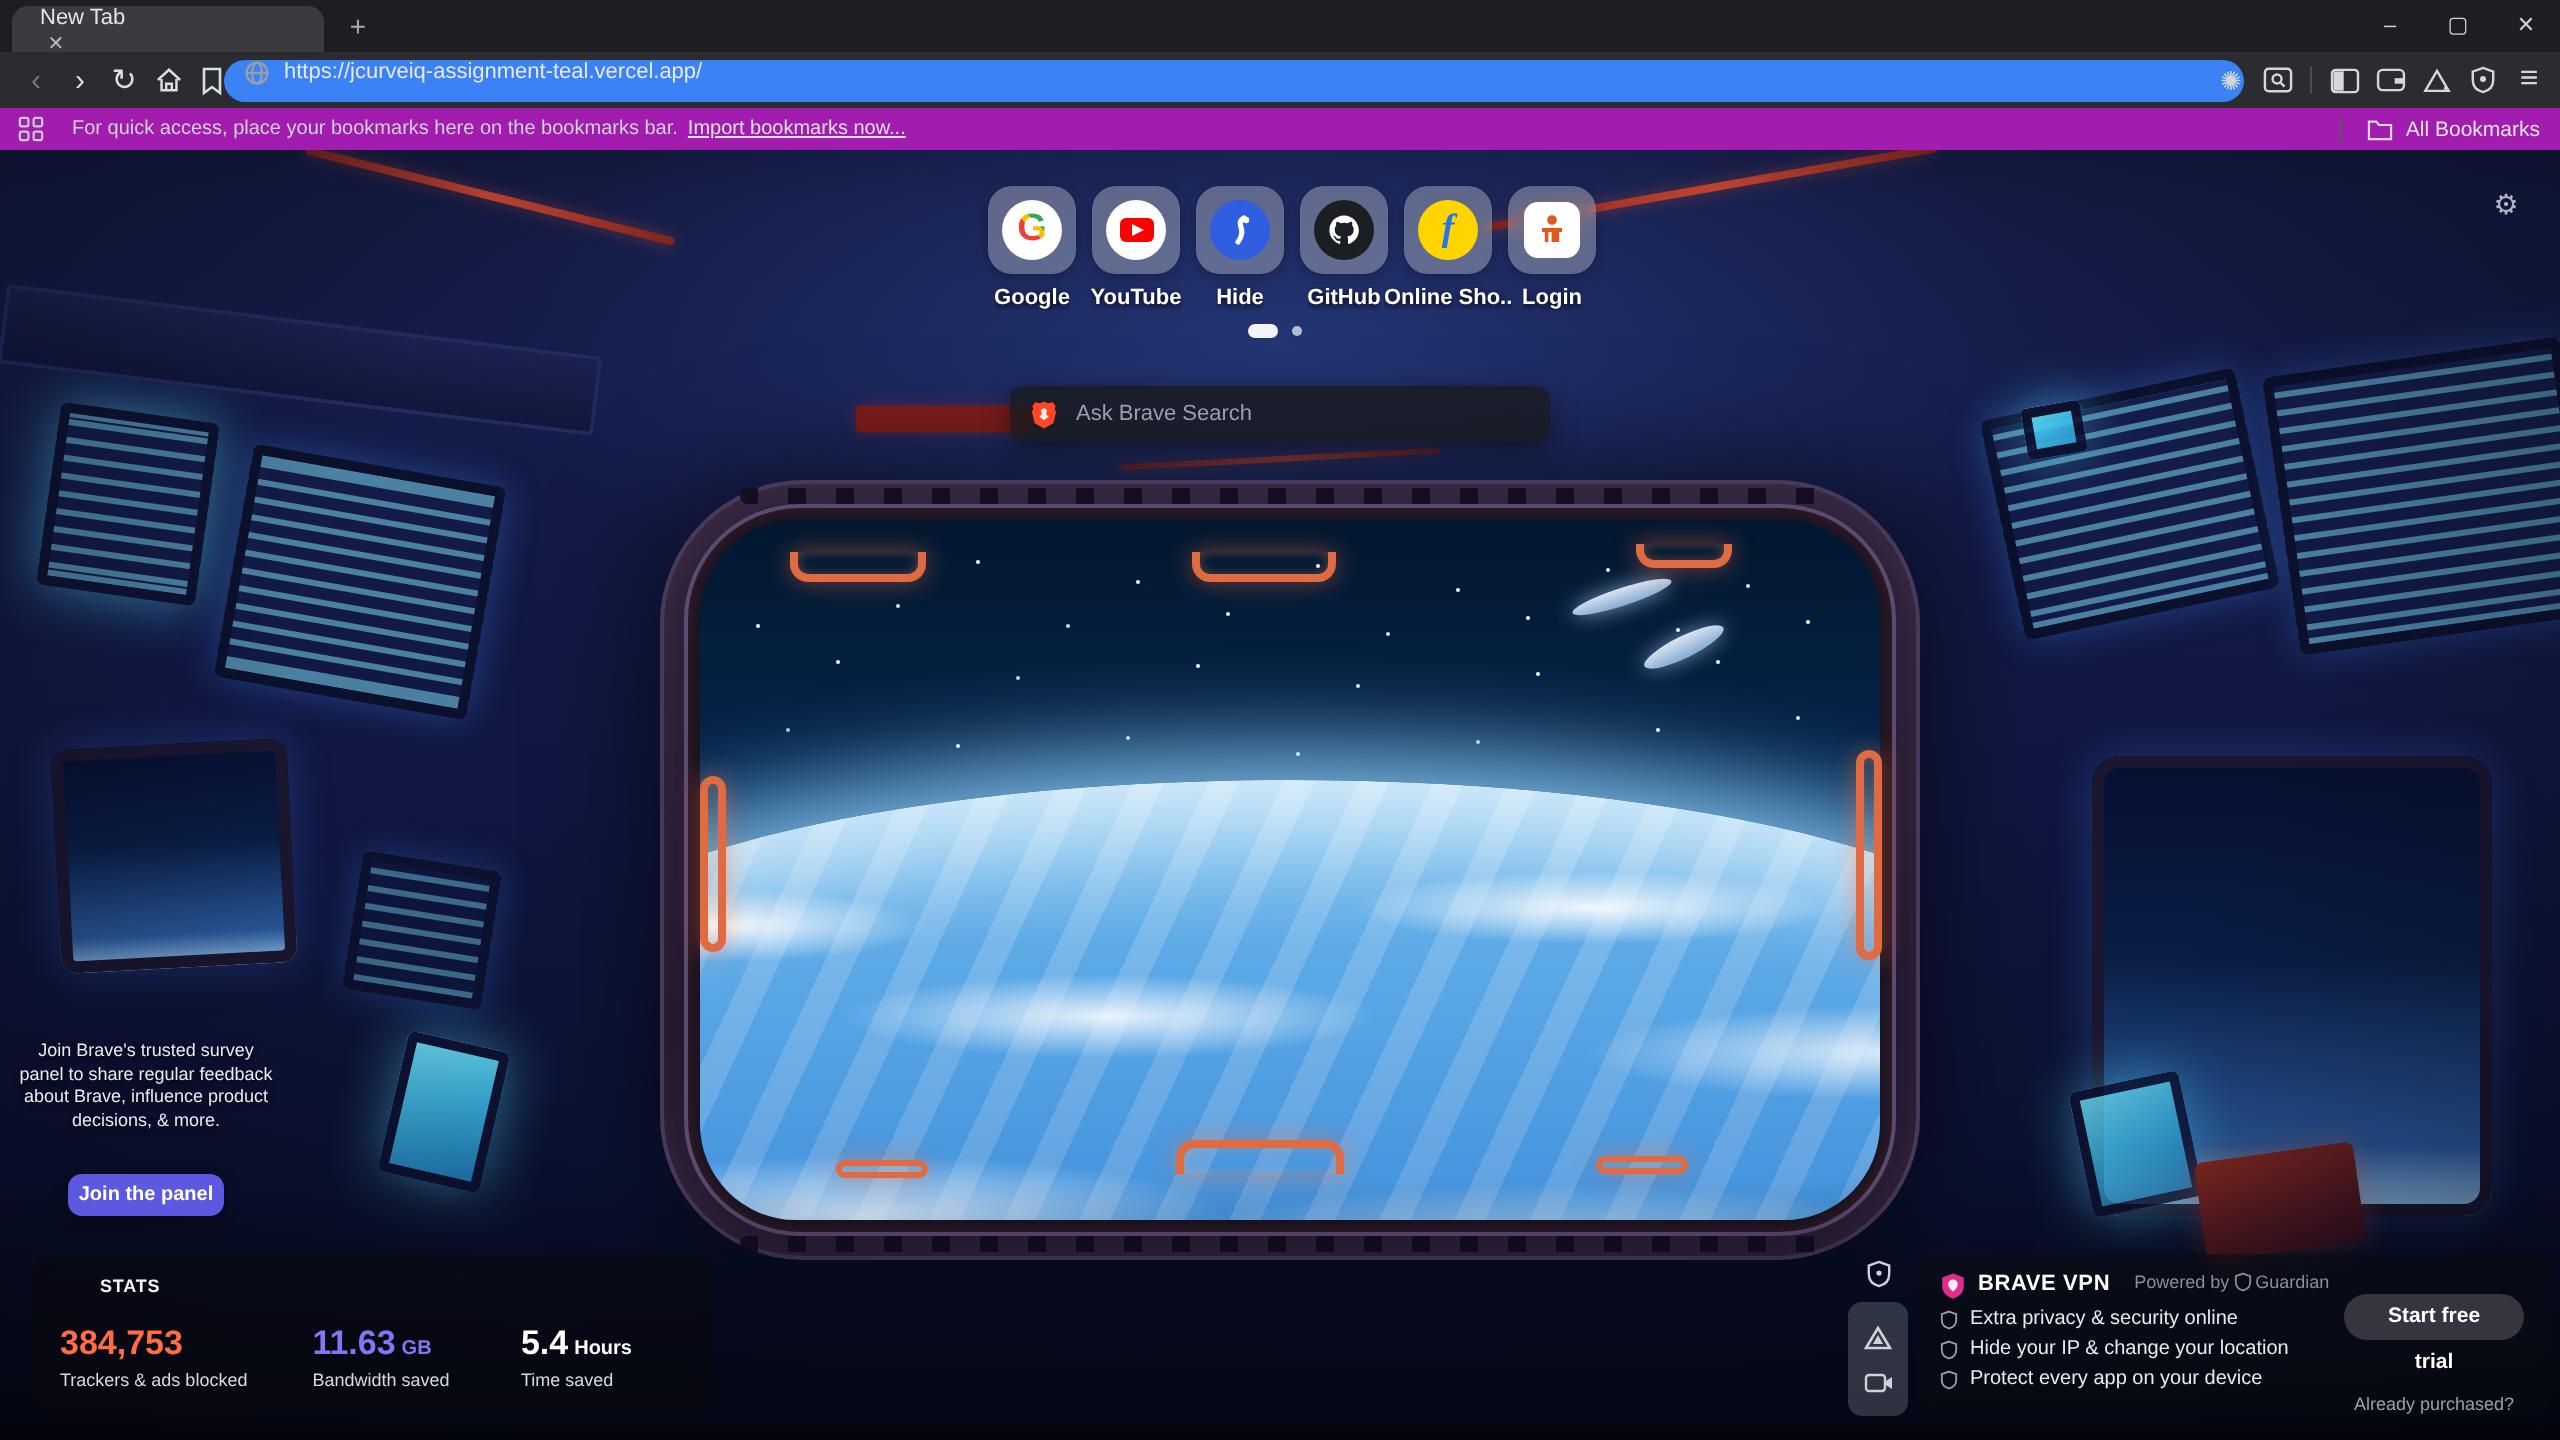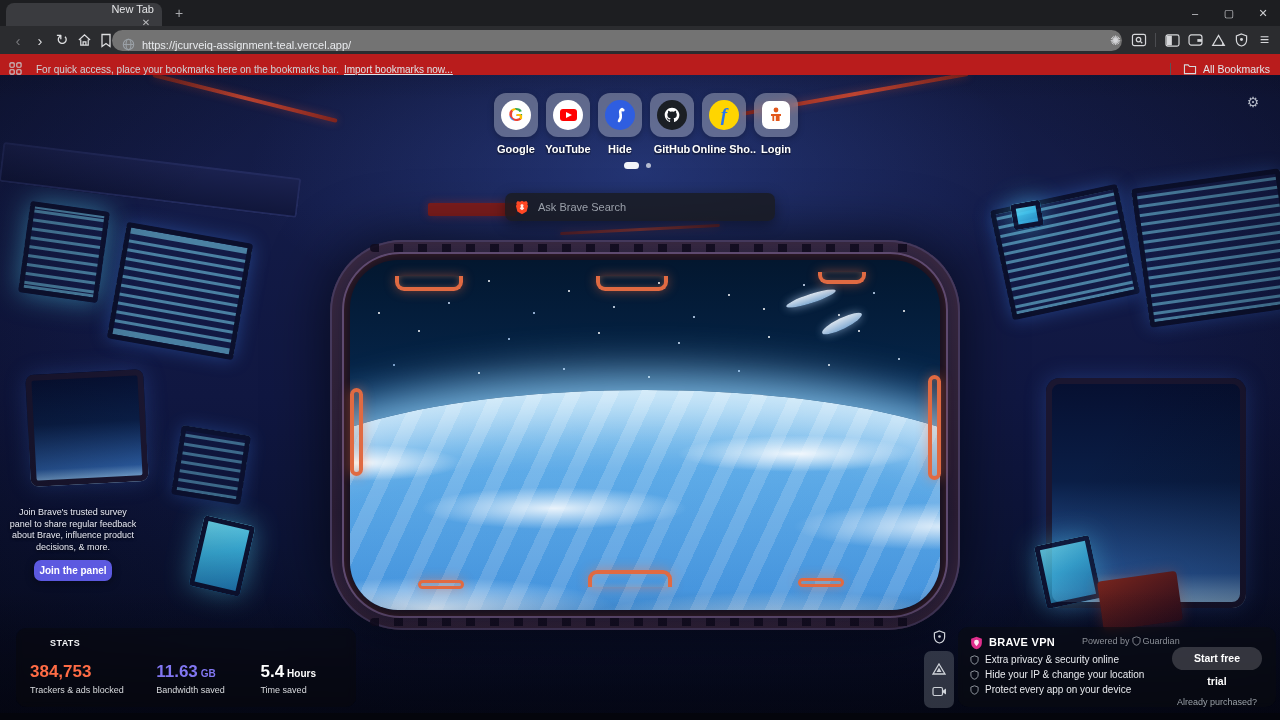--- a/index.html
+++ b/index.html
@@ -4,50 +4,50 @@
 <style>
   * { margin:0; padding:0; box-sizing:border-box; }
   html,body { width:1280px; height:720px; overflow:hidden; background:#0a0f2c;
               font-family:"Liberation Sans", sans-serif; }
   #stage { position:relative; width:1280px; height:720px; overflow:hidden; }
 
   
   #chrome { position:absolute; top:0; left:0; width:1280px; height:75px; z-index:10; }
   #tabbar { position:absolute; top:0; left:0; width:1280px; height:26px; background:#1d1e21; }
   #tab { position:absolute; top:3px; left:6px; width:156px; height:23px; background:#3a3b3f;
-         border-radius:8px 8px 0 0; display:flex; align-items:flex-end; padding:0 8px 0 14px;flex-direction:column; }
+         border-radius:8px 8px 0 0; display:flex; align-items:flex-start; padding:0 8px 0 14px;flex-direction:column; }
   #tab .title { font-size:11px; color:#e4e5e7; flex:1; }
   .tab-close { color:#b9babd; font-size:10px; width:16px; height:16px; line-height:16px;
                text-align:center; border-radius:4px; cursor:pointer; }
   .newtab-btn { position:absolute; top:5px; left:170px; color:#a8a9ac; font-size:14px;
                 width:18px; height:18px; line-height:17px; text-align:center; border-radius:4px; }
   .wincontrols { position:absolute; top:0; right:0; height:26px; display:flex; align-items:center; }
   .wincontrols span { width:34px; text-align:center; color:#cfd0d3; font-size:11px; line-height:26px; }
 
   #toolbar { position:absolute; top:26px; left:0; width:1280px; height:28px; background:#2b2c2f;
              display:flex; align-items:center; }
   .navbtn { width:20px; height:20px; display:flex; align-items:center; justify-content:center;
             color:#dddee0; font-size:15px; margin-left:2px; border-radius:4px; }
   .navbtn.dim { color:#77787b; }
   .navbtn svg { display:block; }
-  #urlbar { position:absolute; left:112px; top:4px; width:1010px; height:21px; background:#737373;
-            border-radius:11px; display:flex; align-items:flex-end; padding:0 10px; }
+  #urlbar { position:absolute; left:112px; top:4px; width:1010px; height:21px; background:#3b82f6;
+            border-radius:11px; display:flex; align-items:flex-start; padding:0 10px; }
   #urlbar svg { flex:none; }
   #url-input { background:transparent; border:none; outline:none; color:#e8eaed; font-size:11px;
                font-family:"Liberation Sans",sans-serif; margin-left:7px; width:900px; }
   .ibeam { position:absolute; left:355px; top:32px; width:1px; height:14px; background:#e8eaed; }
   .ibeam::before,.ibeam::after { content:""; position:absolute; left:-2px; width:5px; height:1px; background:#e8eaed; }
   .ibeam::before { top:0; } .ibeam::after { bottom:0; }
   #toolbar-right { position:absolute; right:6px; top:3px; height:22px; display:flex; align-items:center; gap:4px; }
   .tbicon { width:19px; height:19px; display:flex; align-items:center; justify-content:center;
             color:#d6d7da; font-size:13px; border-radius:4px; }
   .tb-divider { width:1px; height:14px; background:#4b4c50; margin:0 3px; }
 
-  #bookmarksbar { position:absolute; top:54px; left:0; width:1280px; height:21px; background:#b91c1c;
-                  display:flex; align-items:flex-end; font-size:10px; color:#d4d6d9; }
+  #bookmarksbar { position:absolute; top:54px; left:0; width:1280px; height:21px; background:#a21caf;
+                  display:flex; align-items:center; font-size:10px; color:#d4d6d9; }
   .grid-icon { margin-left:9px; margin-right:14px; }
   #bm-msg { color:#cfd2d6; }
   #bm-import { color:#dfe2e6; text-decoration:underline; margin-left:5px; cursor:pointer; }
   #bm-right { position:absolute; right:10px; display:flex; align-items:center; gap:6px; }
   .bm-divider { width:1px; height:12px; background:#55575b; margin-right:6px; }
   #all-bookmarks { font-size:10.5px; color:#e2e4e7; }
 
   
   #wallpaper { position:absolute; inset:0; z-index:0;
     background:
@@ -157,22 +157,22 @@
 
   #searchbox { left:505px; top:193px; width:270px; height:28px; border-radius:7px;
     background:rgba(26,27,32,.82); display:flex; align-items:center; padding:0 10px;
     box-shadow:0 4px 14px rgba(0,0,0,.4); }
   #search-input { background:transparent; border:none; outline:none; color:#e6e8ec; font-size:11px;
     font-family:"Liberation Sans",sans-serif; margin-left:9px; width:220px; }
   #search-input::placeholder { color:#9aa0aa; }
 
   #survey { left:8px; top:498px; width:130px; text-align:center; color:#fff; }
   #survey .s-title { font-size:15px; font-weight:bold; line-height:1.1; text-shadow:0 1px 4px rgba(0,0,0,.8); }
-  #survey .s-body { margin-top:9px; font-size:9px; line-height:1.3; color:#e8eaf4; text-shadow:0 1px 3px rgba(0,0,0,.8); }
-  #survey .s-btn { margin:6px auto 0; width:78px; height:21px; border-radius:7px; background:#5c59e0;
+  #survey .s-body { margin-top:22px; font-size:9px; line-height:1.3; color:#e8eaf4; text-shadow:0 1px 3px rgba(0,0,0,.8); }
+  #survey .s-btn { margin:20px auto 0; width:78px; height:21px; border-radius:7px; background:#5c59e0;
     color:#fff; font-size:10px; font-weight:bold; line-height:21px; cursor:pointer;
     box-shadow:0 2px 8px rgba(0,0,0,.4); }
 
   #statsbox { left:16px; top:628px; width:340px; height:79px; border-radius:10px;
     background:rgba(8,9,12,.45); backdrop-filter:blur(4px); padding:10px 14px; }
   #statsbox .st-title { font-size:9px; font-weight:bold; color:#f2f3f5; letter-spacing:.4px;padding-left:20px; }
   .st-cols { display:flex; margin-top:14px; }
   .st-col { margin-right:26px; }
   .st-col:nth-child(1){ width:128px; } .st-col:nth-child(2){ width:100px; }
   .st-value { font-size:17px; font-weight:bold; }
@@ -181,21 +181,21 @@
   .c-orange { color:#ff6c45; } .c-purple { color:#8277f2; } .c-white { color:#fff; }
 
   #vpn-rail { left:924px; top:627px; width:30px; }
   .rail-top { height:20px; display:flex; align-items:center; justify-content:center; }
   .rail-box { margin-top:4px; height:57px; border-radius:7px; background:rgba(90,95,108,.5);
     display:flex; flex-direction:column; align-items:center; justify-content:space-around; padding:6px 0; }
   #vpnbox { left:958px; top:627px; width:318px; height:80px; border-radius:10px;
     background:rgba(10,11,16,.5); backdrop-filter:blur(3px); padding:9px 12px; color:#fff; }
   .vpn-head { display:flex; align-items:flex-start; gap:6px; }
   .vpn-name { font-size:11px; font-weight:bold; letter-spacing:.3px; }
-  .vpn-powered { font-size:9px; color:#8b8f97; margin-left:21px; display:flex; align-items:center; gap:2px; }
+  .vpn-powered { font-size:9px; color:#8b8f97; margin-left:6px; display:flex; align-items:center; gap:2px; }
   .vpn-row { display:flex; align-items:center; gap:6px; margin-top:4px; }
   .vpn-feature { font-size:10px; color:#e8eaee; }
   .vpn-right { position:absolute; right:14px; top:20px; width:90px; text-align:center; }
   .vpn-cta { display:inline-block; padding:0 12px; height:23px; line-height:23px; border-radius:12px;
     background:rgba(255,255,255,.18); color:#fff; font-size:10.5px; font-weight:bold; cursor:pointer; }
   .vpn-purchased { margin-top:8px; font-size:9px; color:#9aa0a8; }
 </style>
 </head>
 <body>
 

